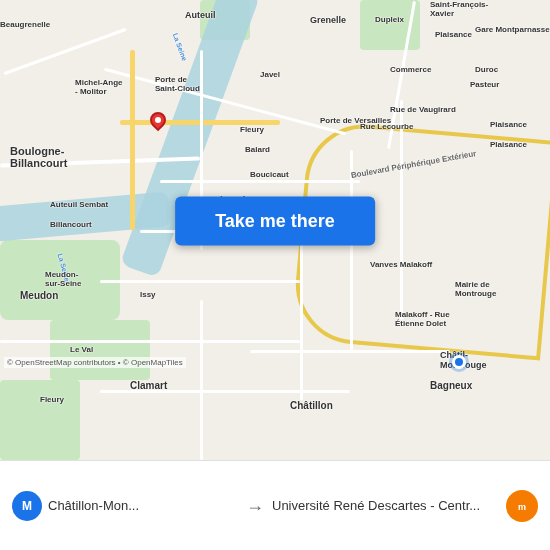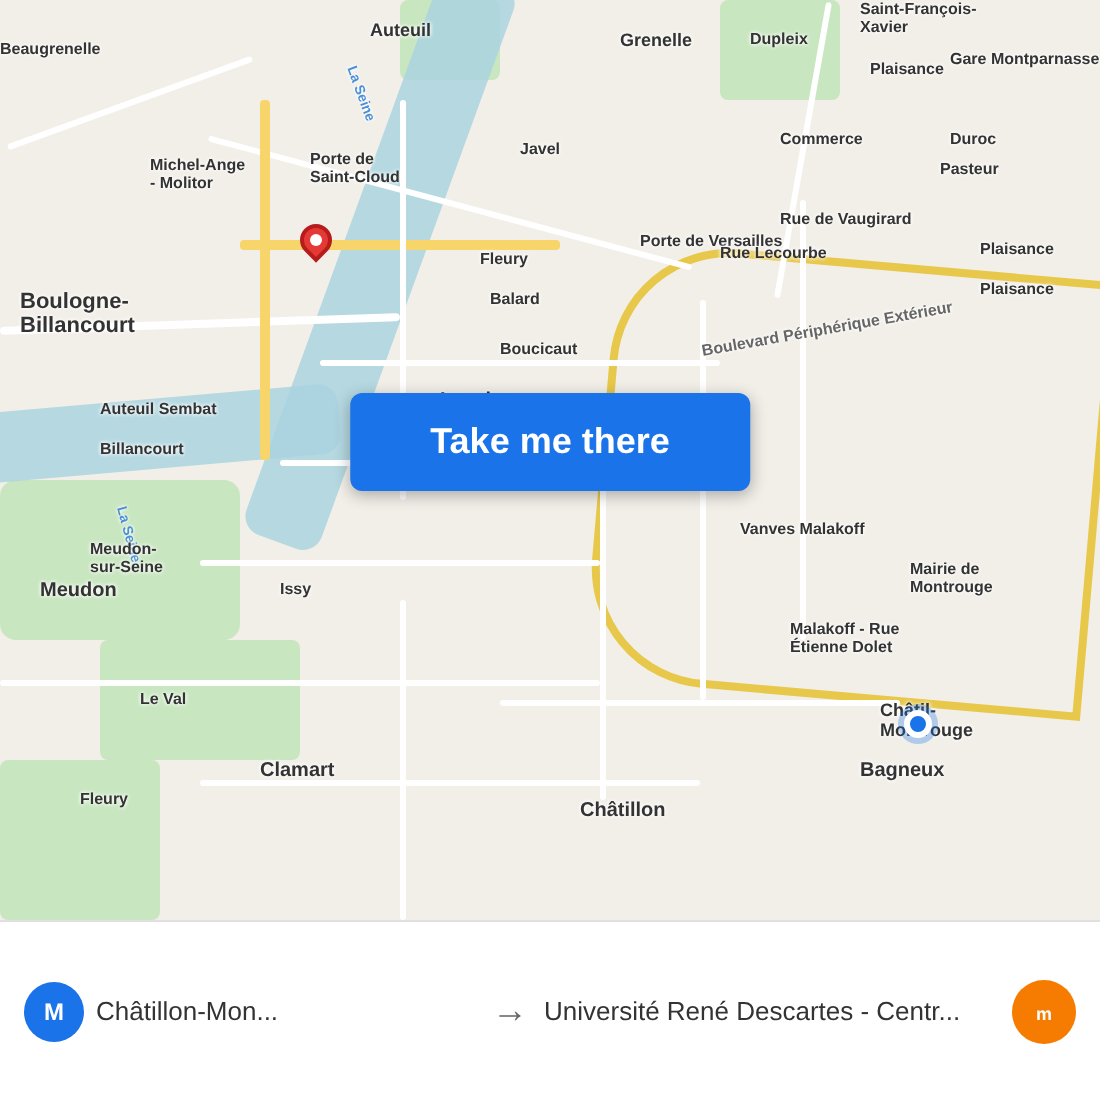--- a/index.html
+++ b/index.html
@@ -271,20 +271,21 @@
 
   <div class="pin" style="left:148px;top:112px;">
     <div class="pin-circle"></div>
     <div class="pin-dot"></div>
   </div>
 
   <div class="blue-dot" style="left:452px;top:355px;"></div>
 
   <button id="take-me-there-btn">Take me there</button>
 
+  <span class="osm-text">© OpenStreetMap contributors • © OpenMapTiles</span>
 </div>
 
 <div id="bottom-bar">
   <div class="station-info">
     <div class="station-icon">
       <span>M</span>
     </div>
     <span class="station-text">Châtillon-Mon...</span>
   </div>
 

